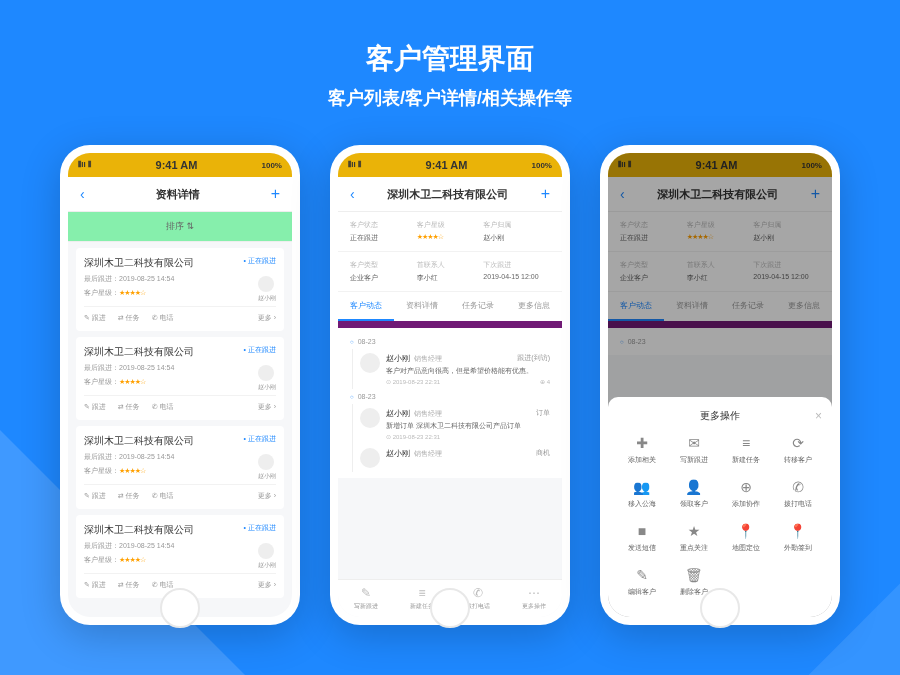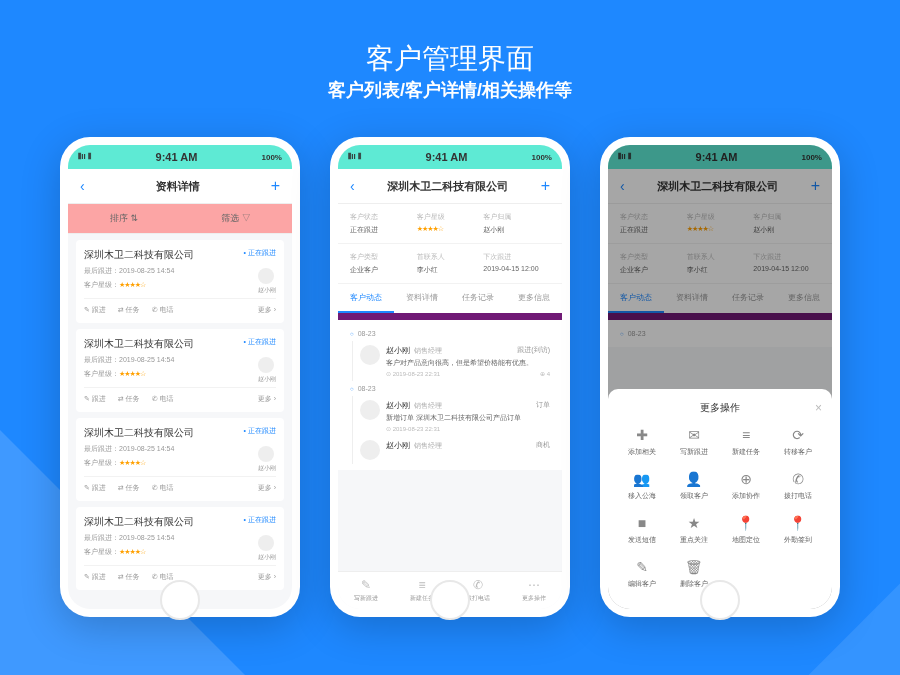--- a/index.html
+++ b/index.html
@@ -1,38 +1,38 @@
 <!DOCTYPE html>
 <html><head>
 <meta charset="utf-8">
 <style>
 * { margin: 0; padding: 0; box-sizing: border-box; font-family: -apple-system, "PingFang SC", "Microsoft YaHei", sans-serif; }
 body { width: 900px; height: 675px; background: #1e88ff; position: relative; overflow: hidden; }
 .bg-accent { position: absolute; width: 700px; height: 700px; background: #fff; transform: rotate(45deg); bottom: -600px; left: -350px; opacity: 0.15; }
 .bg-accent2 { position: absolute; width: 200px; height: 200px; background: #fff; transform: rotate(45deg); bottom: -150px; right: -100px; opacity: 0.1; }
 
 .header { text-align: center; color: #fff; padding-top: 40px; }
-.header h1 { font-size: 28px; font-weight: 400; }
+.header h1 { font-size: 28px; font-weight: 700; margin-bottom: 8px; }
 .header p { font-size: 18px; font-weight: 700; }
 
 .phones { display: flex; justify-content: center; gap: 30px; margin-top: 35px; position: relative; }
 
 .phone { width: 240px; height: 480px; background: #fff; border-radius: 30px; box-shadow: 0 10px 40px rgba(0,0,0,0.2); padding: 8px; position: relative; }
 .screen { width: 100%; height: 100%; background: #f6f7f9; border-radius: 22px; overflow: hidden; position: relative; font-size: 9px; color: #333; }
 .home-btn { position: absolute; bottom: -3px; left: 50%; transform: translateX(-50%); width: 40px; height: 40px; border: 2px solid #e8e8e8; border-radius: 50%; background: #fff; }
 
-.statusbar { display: flex; justify-content: space-between; align-items: center; padding: 6px 10px; font-size: 8px; font-weight: 600; background: #5eead4; gap: 40px; }
+.statusbar { display: flex; justify-content: space-between; align-items: center; padding: 6px 10px; font-size: 8px; font-weight: 600; background: #eab308; gap: 40px; }
 .statusbar .s-time { font-size: 11px; }
 
 .navbar { display: flex; justify-content: space-between; align-items: center; padding: 8px 12px; background: #fff; border-bottom: 1px solid #eee; }
 .navbar .back { color: #1e88ff; font-size: 14px; }
 .navbar .title { font-size: 11px; font-weight: 600; }
 .navbar .plus { color: #1e88ff; font-size: 16px; font-weight: 300; }
 
-.filterbar { display: flex; background: #fca5a5; border-bottom: 1px solid #eee; }
+.filterbar { display: flex; background: #86efac; border-bottom: 1px solid #eee; }
 .filterbar > div { flex: 1; text-align: center; padding: 8px; font-size: 9px; color: #666; }
 
 .card { background: #fff; margin: 6px 8px; border-radius: 4px; padding: 8px; position: relative; }
 .card-title { font-size: 10px; font-weight: 500; color: #333; }
 .card-status { position: absolute; right: 8px; top: 8px; font-size: 7px; color: #1e88ff; }
 .card-status::before { content: "•"; margin-right: 2px; }
 .card-meta { font-size: 7px; color: #999; margin-top: 4px; }
 .card-avatar { position: absolute; right: 8px; top: 28px; text-align: center; font-size: 6px; color: #999; }
 .card-avatar .av-ic { width: 16px; height: 16px; background: #eee; border-radius: 50%; margin-bottom: 2px; }
 .card-actions { display: flex; gap: 12px; margin-top: 8px; padding-top: 6px; border-top: 1px solid #f2f2f2; font-size: 7px; color: #999; }
@@ -95,21 +95,20 @@
       <span class="s-time">9:41 AM</span>
       <span>100%</span>
     </div>
     <div class="navbar">
       <span class="back">‹</span>
       <span class="title">资料详情</span>
       <span class="plus">+</span>
     </div>
     <div class="filterbar">
       <div>排序 ⇅</div>
-      <div>筛选 ▽</div>
     </div>
     <div id="p1-cards">
           <div class="card">
     <div class="card-title">深圳木卫二科技有限公司</div>
     <div class="card-status">正在跟进</div>
     <div class="card-meta">最后跟进：2019-08-25 14:54</div>
     <div class="card-meta">客户星级：<span class="stars-inline">★★★★☆</span></div>
     <div class="card-avatar"><div class="av-ic"></div>赵小刚</div>
     <div class="card-actions">
       <span>✎ 跟进</span>

